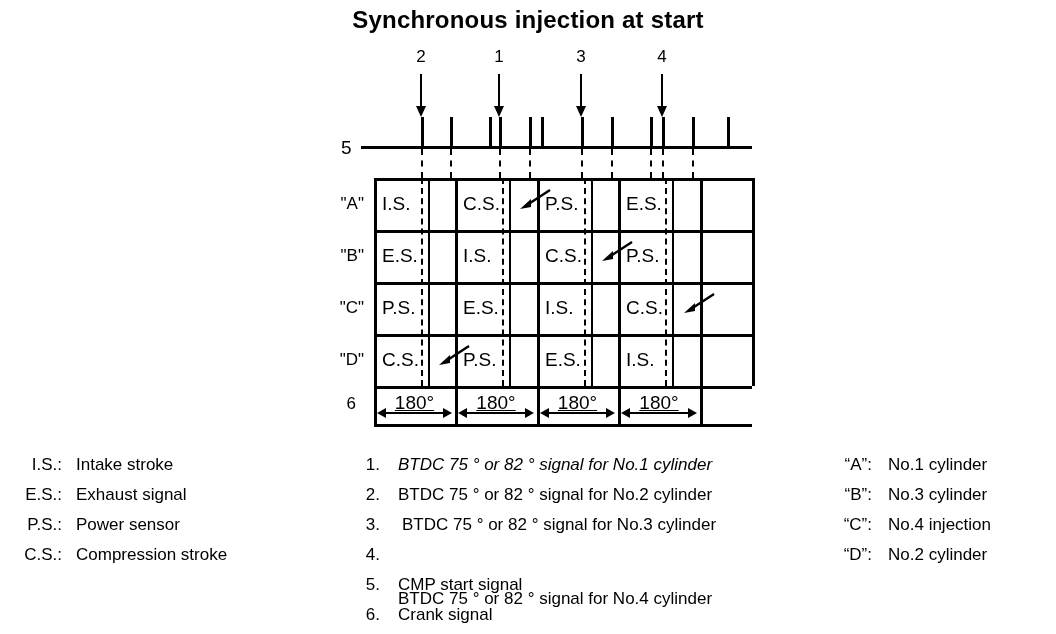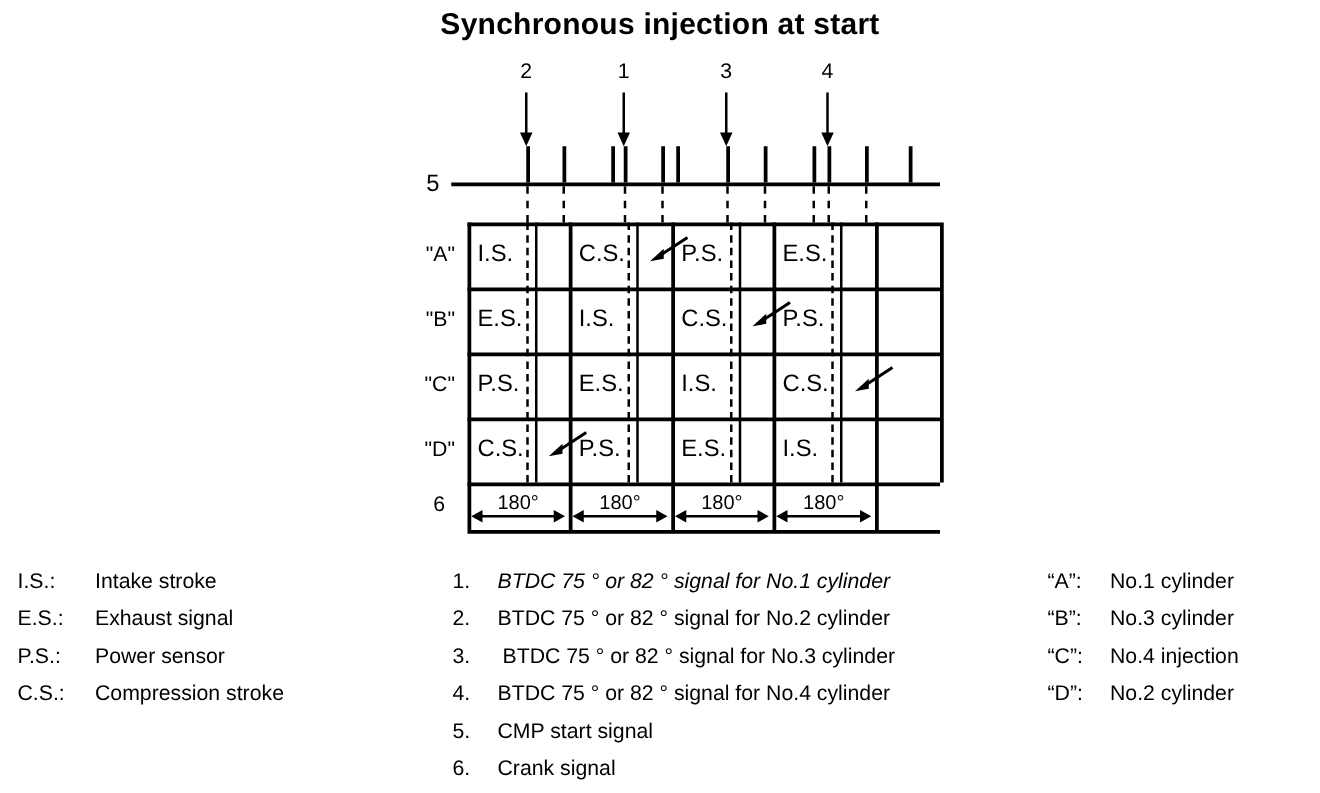--- a/index.html
+++ b/index.html
@@ -34,34 +34,34 @@
   .vline.thin{width:2px;}
   .vdash{position:absolute;width:0;border-left:2px dashed #000;}
 
   .rowlabel{position:absolute;font-size:17px;line-height:17px;text-align:right;}
   .cell{position:absolute;font-size:19px;line-height:19px;white-space:nowrap;}
 
   
   .diag{position:absolute;width:34px;height:22px;}
 
   
-  .deg{position:absolute;font-size:16px;line-height:18px;text-align:center;}
+  .deg{position:absolute;font-size:19px;line-height:18px;text-align:center;text-decoration:underline;}
   .dim{position:absolute;height:11px;}
   .dim .bar{position:absolute;left:7px;right:7px;top:4px;height:2px;background:#000;}
   .dim .lh{position:absolute;left:0;top:0;width:0;height:0;
            border-top:5px solid transparent;border-bottom:5px solid transparent;
            border-right:9px solid #000;}
   .dim .rh{position:absolute;right:0;top:0;width:0;height:0;
            border-top:5px solid transparent;border-bottom:5px solid transparent;
            border-left:9px solid #000;}
 
   
   .legend{position:absolute;font-size:17px;line-height:30px;}
   .legend .row{position:relative;height:30px;white-space:nowrap;}
-  .legend .key{position:absolute;left:0;top:0;text-align:left;}
+  .legend .key{position:absolute;left:0;top:0;text-align:right;}
   .legend .val{position:absolute;top:0;}
 </style>
 </head>
 <body>
 
 <div class="title">Synchronous injection at start</div>
 
 <div id="markers">
     <div class="marker" style="left: 421px; top: 48px;">
       <div class="num">2</div>
@@ -232,21 +232,21 @@
     <div class="row">
       <span class="key" style="width: 18px;">2.</span>
       <span class="val" style="left: 36px;">BTDC 75 ° or 82 ° signal for No.2 cylinder</span>
     </div>
     <div class="row">
       <span class="key" style="width: 18px;">3.</span>
       <span class="val" style="left: 40px;">BTDC 75 ° or 82 ° signal for No.3 cylinder</span>
     </div>
     <div class="row">
       <span class="key" style="width: 18px;">4.</span>
-      <span class="val" style="left: 36px;">BTDC 75 ° or 82 ° signal for No.4 cylinder</span>
+      <span class="val" style="left: 36px; margin-top: 44px;">BTDC 75 ° or 82 ° signal for No.4 cylinder</span>
     </div>
     <div class="row">
       <span class="key" style="width: 18px;">5.</span>
       <span class="val" style="left: 36px;">CMP start signal</span>
     </div>
     <div class="row">
       <span class="key" style="width: 18px;">6.</span>
       <span class="val" style="left: 36px;">Crank signal</span>
     </div>
   </div>

